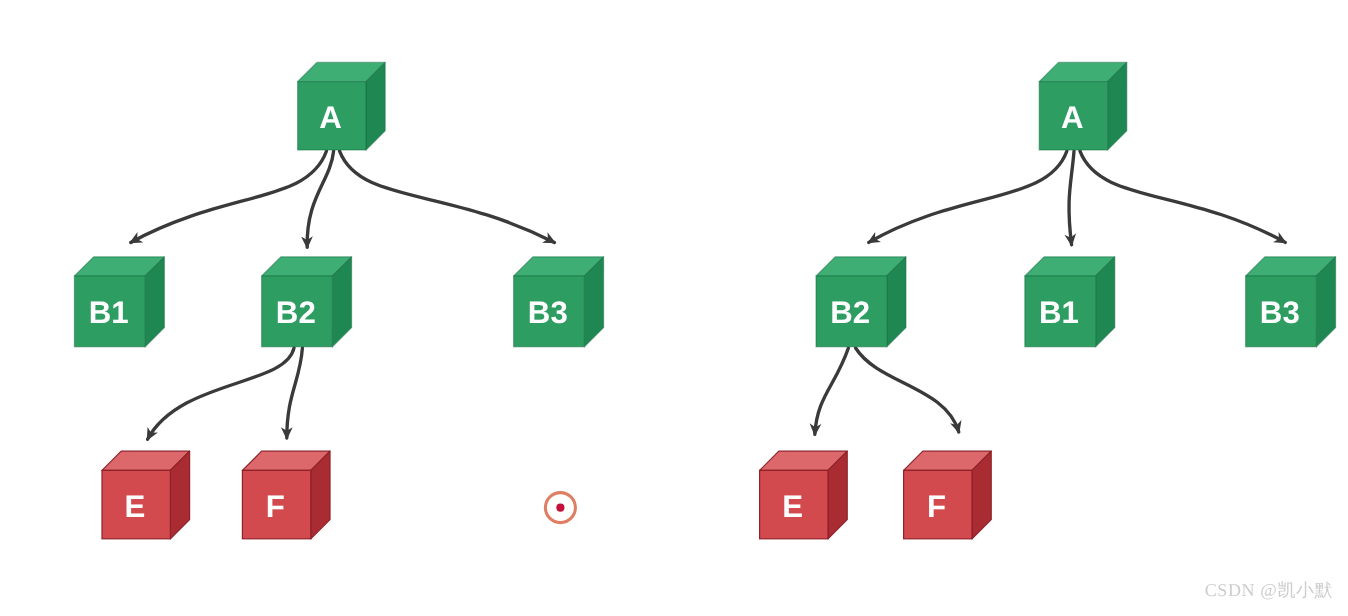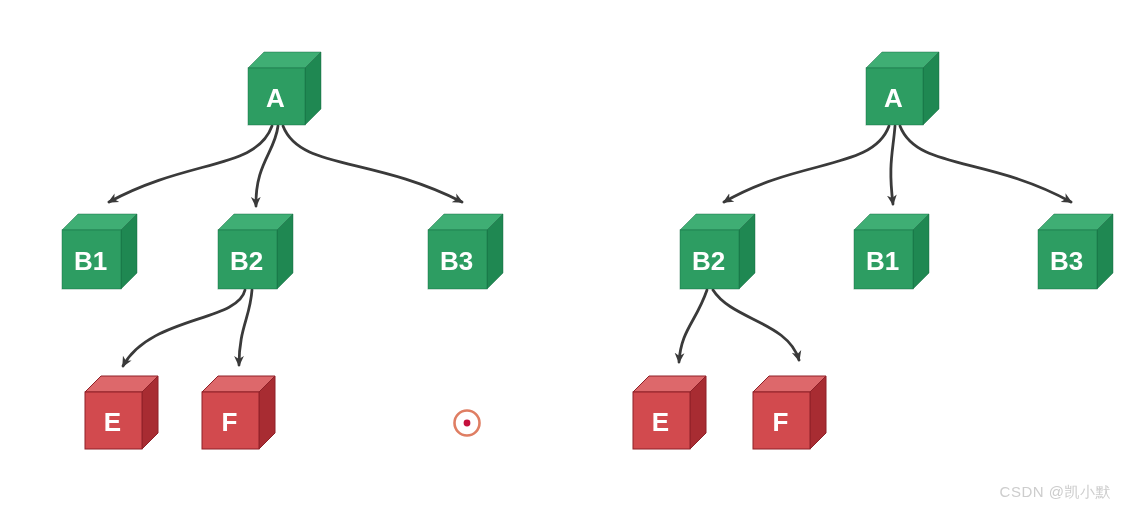--- a/index.html
+++ b/index.html
@@ -21,20 +21,21 @@
     top: 0;
   }
   .watermark {
     position: absolute;
     right: 12px;
     bottom: 11px;
     font-size: 15px;
     letter-spacing: 0.5px;
     color: #cdcdcd;
     user-select: none;
+    font-family: Liberation Serif, serif;
   }
   .cube-label {
     font-family: "Liberation Sans", sans-serif;
     font-weight: bold;
     fill: #ffffff;
   }
 </style>
 </head>
 <body>
 

